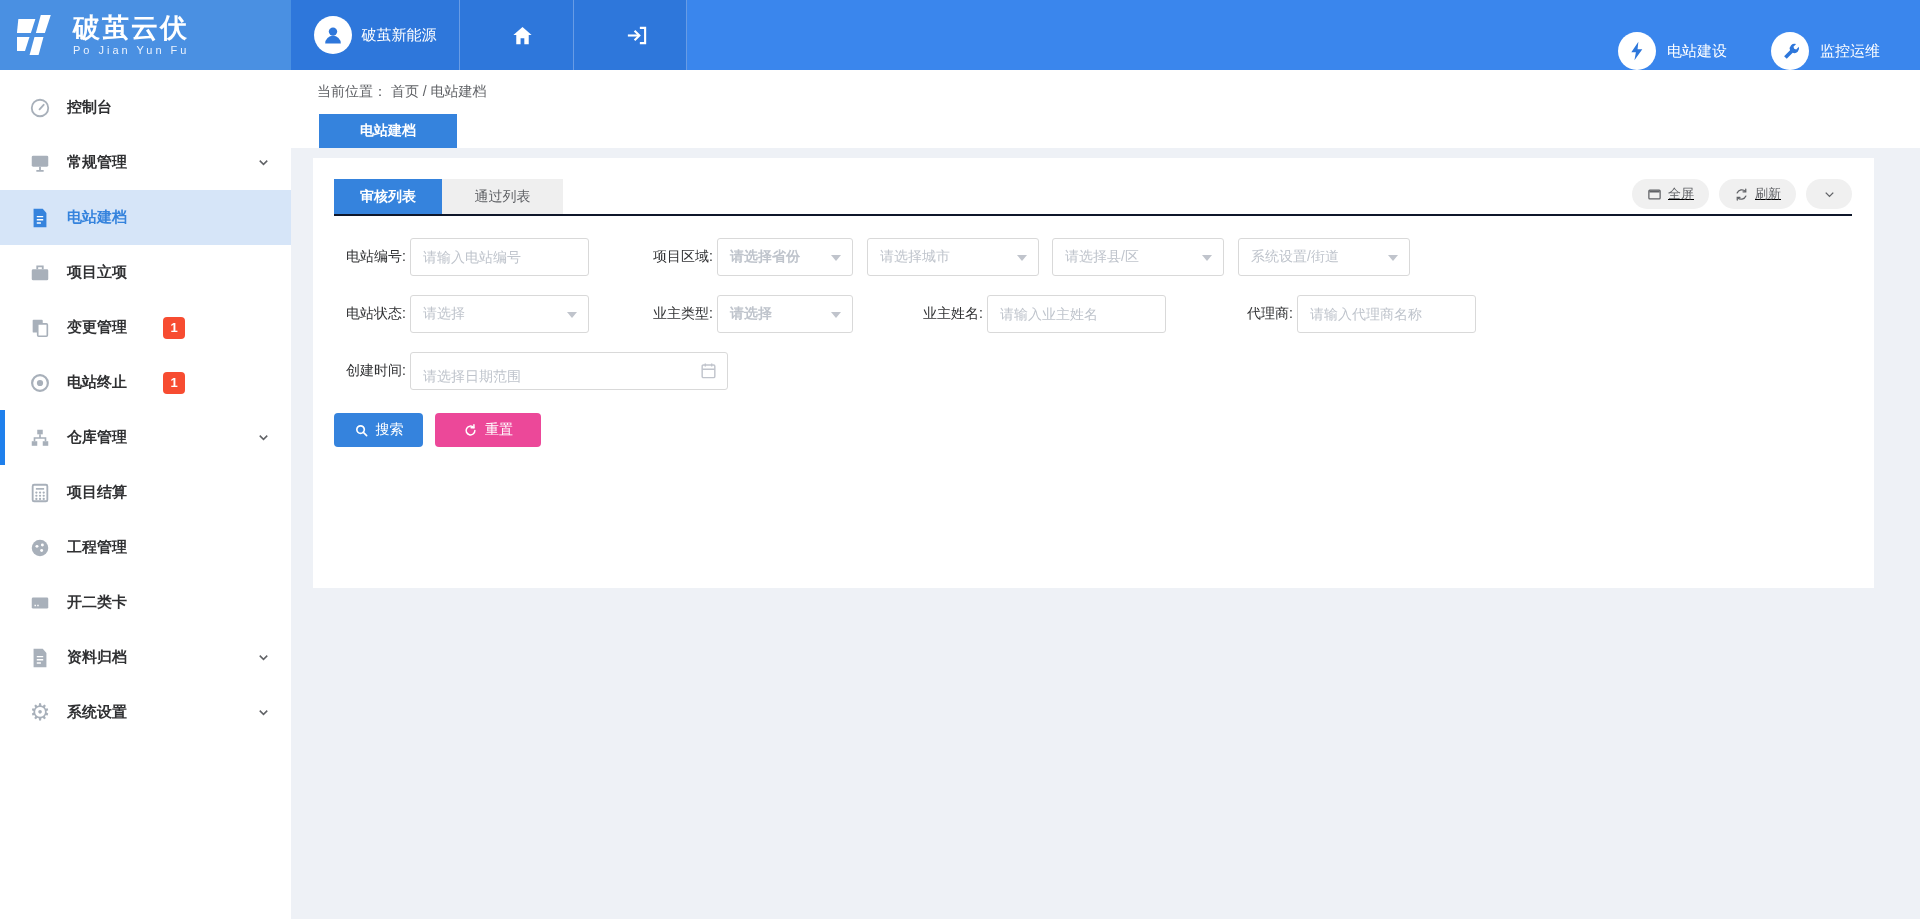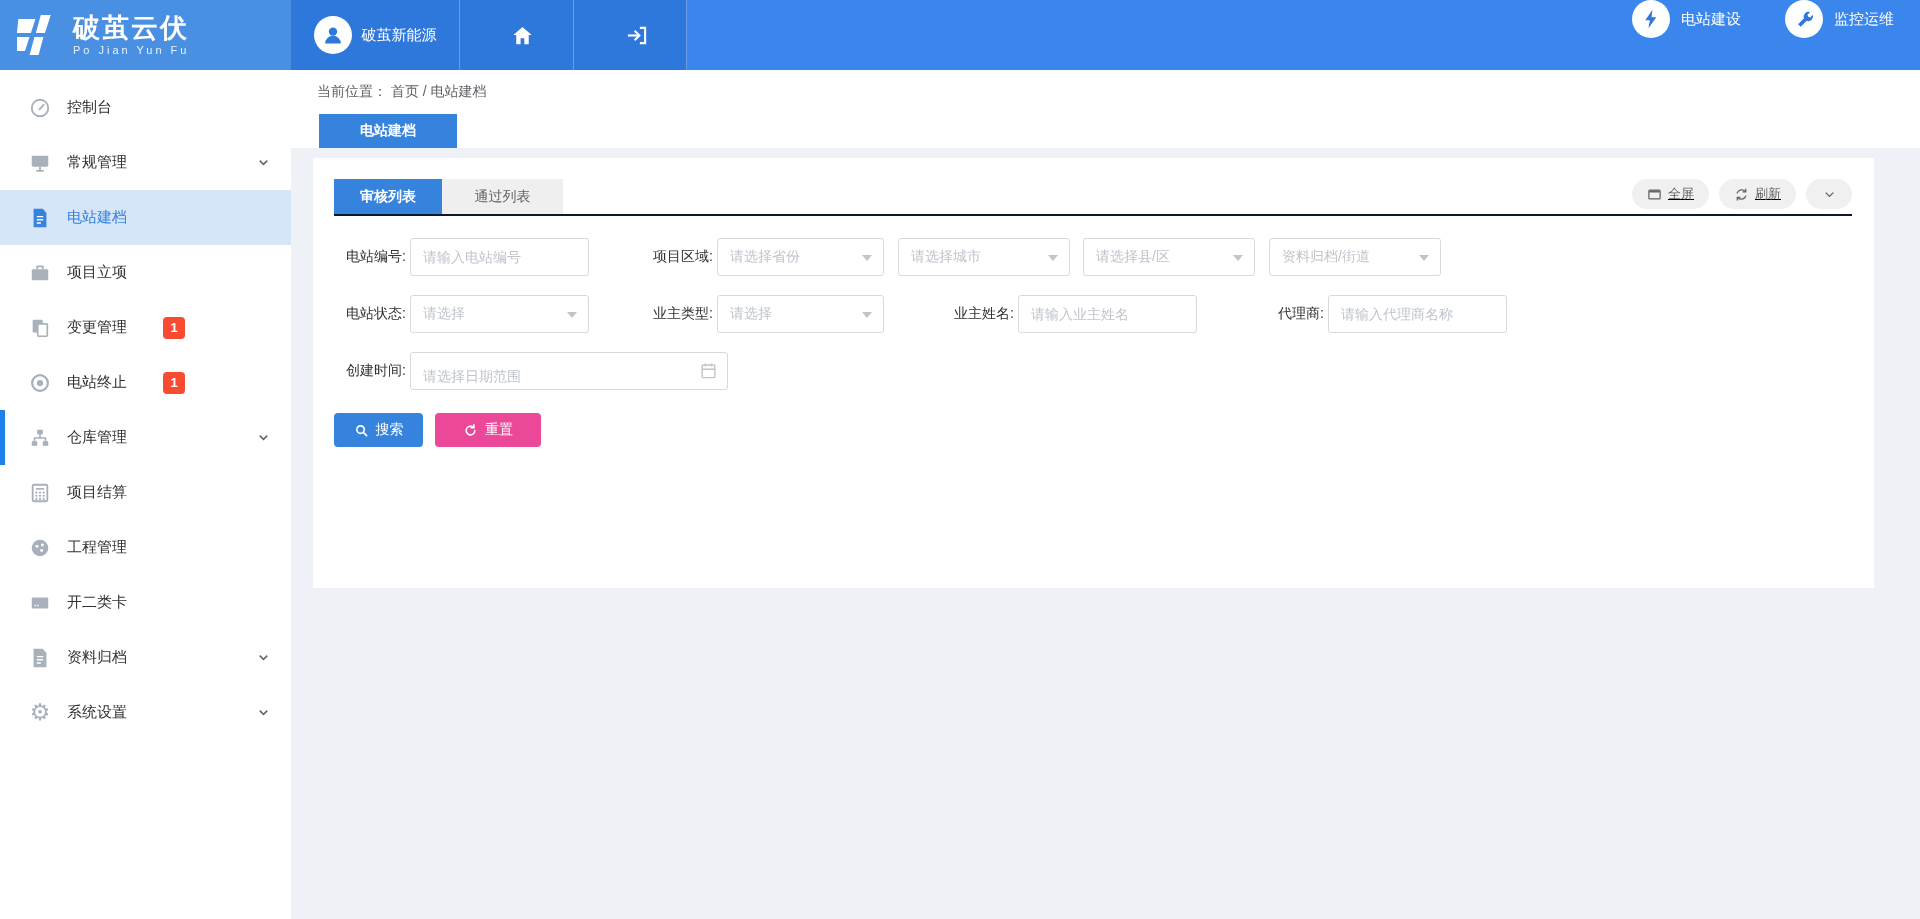--- a/index.html
+++ b/index.html
@@ -14,33 +14,33 @@
   .logo-text .en { color:#eaf2fd; font-size:11px; letter-spacing:3px; margin-top:2px; }
   .topnav { display:flex; background:#2e77db;gap:12px; }
   .topnav-item { display:flex; align-items:center; justify-content:center; color:#fff;
     border-right:1px solid rgba(255,255,255,.28); cursor:pointer; }
   .topnav-item.user { width:169px; gap:10px; }
   .topnav-item.home { width:102px; }
   .topnav-item.signin { width:101px; }
   .circle38 { width:38px; height:38px; border-radius:50%; background:#fff;
     display:flex; align-items:center; justify-content:center; flex:0 0 auto; }
   .username { font-size:15px; }
-  .header-rest { flex:1; background:#3a86ed; display:flex; align-items:flex-start;
-    justify-content:flex-end; padding-right:26px; gap:44px; }
+  .header-rest { flex:1; background:#3a86ed; display:flex; align-items:flex-end;
+    justify-content:flex-end; padding-right:40px; gap:44px; }
   .hdr-right-item { display:flex; align-items:center; gap:11px; color:#fff; font-size:15px; cursor:pointer; }
 
   
   .body-row { display:flex; height:849px; }
 
   
   .sidebar { width:291px; background:#fff; padding-top:10px; position:relative; flex:0 0 auto; }
   .s-item { position:relative; height:55px; display:flex; align-items:center; padding-left:28px; cursor:pointer; }
   .s-item .icon { width:24px; height:24px; color:#a8b0ba; display:flex; align-items:center; justify-content:center; }
   .s-item .icon svg { width:22px; height:22px; }
-  .s-item .lbl { margin-left:15px; font-size:15px; font-weight:normal; color:#303133; }
+  .s-item .lbl { margin-left:15px; font-size:15px; font-weight:bold; color:#303133; }
   .s-item.active { background:#d6e5f8; }
   .s-item.active .icon { color:#3583dd; }
   .s-item.active .lbl { color:#3583dd; }
   .badge { margin-left:36px; min-width:22px; height:22px; padding:0 4px; background:#f74c31;
     color:#fff; border-radius:4px; font-size:13px; font-weight:bold;
     display:flex; align-items:center; justify-content:center; }
   .chev { position:absolute; right:20px; color:#606266; width:15px; height:15px; }
   .gear-char { font-family:"DejaVu Sans",sans-serif; font-size:23px; line-height:1; }
   .side-indicator { position:absolute; left:0; top:0; width:5px; height:55px; background:#1f80ec; }
 
@@ -72,21 +72,21 @@
   .f-row { display:flex; align-items:center; margin-bottom:19px; }
   .f-label { width:72px; text-align:right; font-size:14px; color:#303133; margin-right:4px; white-space:nowrap; }
   .txt, .sel, .date { height:38px; border:1px solid #d9d9d9; border-radius:3px; background:#fff;
     font-size:14px; color:#606266; }
   .txt { width:179px; padding:0 12px; outline:none; font-family:inherit; }
   .txt::placeholder { color:#bfc4cc; }
   .sel { position:relative; display:flex; align-items:center; padding:0 26px 0 12px; cursor:pointer; }
   .sel .ph { color:#bfc4cc; }
   .sel .tri { position:absolute; right:11px; top:16px; width:0; height:0;
     border-left:5px solid transparent; border-right:5px solid transparent; border-top:6px solid #c0c4cc; }
-  .w179 { width:179px; } .w167 { width:167px; } .w172 { width:172px; }
+  .w179 { width:179px; } .w167 { width:136px;font-weight:bold; } .w172 { width:172px; }
   .ml52 { margin-left:52px; } .ml58 { margin-left:58px; } .ml55 { margin-left:55px; }
   .ml13 { margin-left:13px; } .ml14 { margin-left:14px; }
   .date-wrap { position:relative; }
   .date { width:318px; padding:12px 36px 0 12px; outline:none; font-family:Liberation Mono, monospace; }
   .date::placeholder { color:#bfc4cc; }
   .cal-icon { position:absolute; right:10px; top:9px; width:19px; height:19px; color:#c0c4cc; pointer-events:none; }
 
   
   .actions { margin-top:23px; display:flex; gap:12px; }
   .btn { height:34px; border:none; border-radius:4px; color:#fff; font-size:14px;
@@ -361,21 +361,21 @@
             </div>
             <div class="sel w172 ml14">
               <span class="ph">请选择城市</span>
               <span class="tri"></span>
             </div>
             <div class="sel w172 ml13">
               <span class="ph">请选择县/区</span>
               <span class="tri"></span>
             </div>
             <div class="sel w172 ml14">
-              <span class="ph">资料归档/街道</span>
+              <span class="ph">系统设置/街道</span>
               <span class="tri"></span>
             </div>
           </div>
 
           <div class="f-row">
             <span class="f-label">电站状态:</span>
             <div class="sel w179">
               <span class="ph">请选择</span>
               <span class="tri"></span>
             </div>

